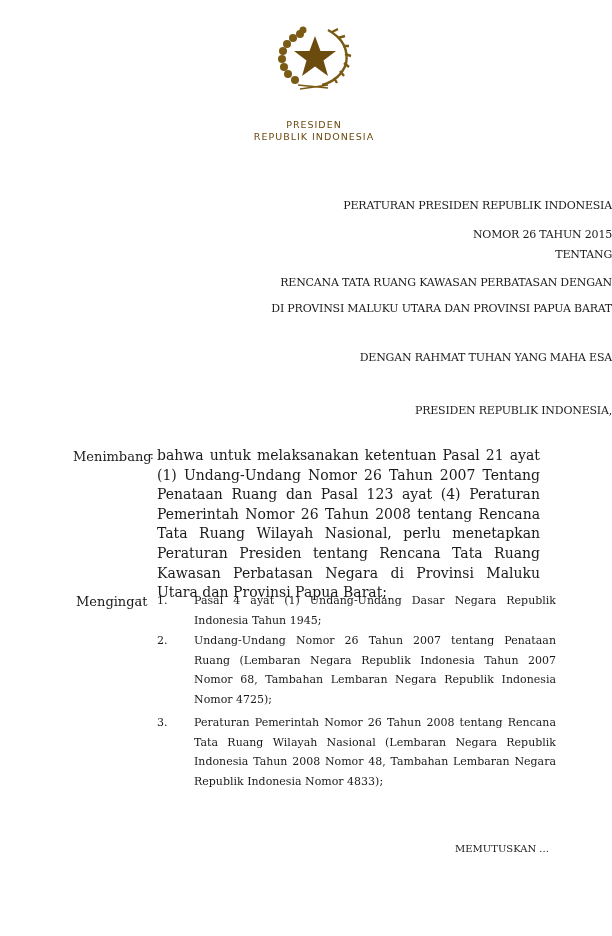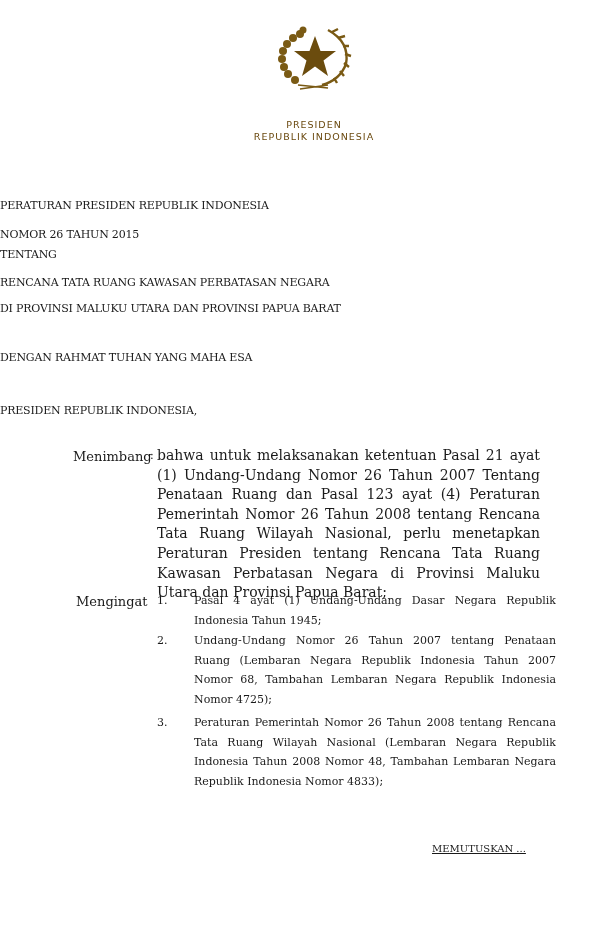--- a/index.html
+++ b/index.html
@@ -4,29 +4,29 @@
 <style>
   html, body { margin: 0; padding: 0; background: #ffffff; }
   body { width: 612px; height: 936px; position: relative; overflow: hidden;
          font-family: "DejaVu Serif", "Liberation Serif", serif; color: #1a1a1a; }
   .emblem { position: absolute; left: 270px; top: 22px; width: 90px; height: 70px; }
   .emblem-label { position: absolute; left: 0; width: 612px; text-align: center;
                   font-family: "DejaVu Sans", "Liberation Sans", sans-serif;
                   font-size: 9.5px; letter-spacing: 1px; color: #6b4a10; }
   .lbl1 { top: 119px; left: 8px; }
   .lbl2 { top: 131px; left: 8px; }
-  .center-line { position: absolute; left: 0; width: 612px; text-align: left;
+  .center-line { position: absolute; left: 0; width: 612px; text-align: right;
                  font-size: 11px; letter-spacing: -0.2px; }
   .para { position: absolute; font-size: 14px; line-height: 19.6px; text-align: justify; }
   .label { position: absolute; font-size: 13px; }
   .colon { position: absolute; font-size: 11px; }
   .num { position: absolute; font-size: 11px; }
   .item-text { position: absolute; left: 178px; width: 362px; font-size: 11px;
                line-height: 19.6px; text-align: justify; text-align-last: left; margin-left: 16px; }
-  .footer-next { position: absolute; left: 432px; top: 843px; font-size: 10px; text-decoration: underline; }
+  .footer-next { position: absolute; left: 455px; top: 843px; font-size: 10px; }
 </style>
 </head>
 <body>
 
 <div>
 
   <svg class="emblem" viewBox="0 0 90 70">
 
     <g fill="#7a5a14">
       <circle cx="30" cy="12" r="4"></circle>
@@ -48,21 +48,21 @@
 
     <polygon fill="#6b4c0e" points="45,14 50.5,29 66,29 53.5,38.5 58,54 45,44.5 32,54 36.5,38.5 24,29 39.5,29"></polygon>
   </svg>
 
   <div class="emblem-label lbl1">PRESIDEN</div>
   <div class="emblem-label lbl2">REPUBLIK INDONESIA</div>
 
   <div class="center-line" style="top:199px">PERATURAN PRESIDEN REPUBLIK INDONESIA</div>
   <div class="center-line" style="top:228px">NOMOR 26 TAHUN 2015</div>
   <div class="center-line" style="top:248px">TENTANG</div>
-  <div class="center-line" style="top:276px">RENCANA TATA RUANG KAWASAN PERBATASAN NEGARA</div>
+  <div class="center-line" style="top:276px">RENCANA TATA RUANG KAWASAN PERBATASAN DENGAN</div>
   <div class="center-line" style="top:302px">DI PROVINSI MALUKU UTARA DAN PROVINSI PAPUA BARAT</div>
 
   <div class="center-line" style="top:351px">DENGAN RAHMAT TUHAN YANG MAHA ESA</div>
   <div class="center-line" style="top:404px">PRESIDEN REPUBLIK INDONESIA,</div>
 
   <div class="label" style="left:73px; top:449px">Menimbang</div>
   <div class="colon" style="left:150px; top:449px">:</div>
   <div class="para" style="left:157px; top:446px; width:383px; text-align-last:left;">bahwa untuk melaksanakan ketentuan Pasal 21 ayat (1) Undang-Undang Nomor 26 Tahun 2007 Tentang Penataan Ruang dan Pasal 123 ayat (4) Peraturan Pemerintah Nomor 26 Tahun 2008 tentang Rencana Tata Ruang Wilayah Nasional, perlu menetapkan Peraturan Presiden tentang Rencana Tata Ruang Kawasan Perbatasan Negara di Provinsi Maluku Utara dan Provinsi Papua Barat;</div>
 
   <div class="label" style="left:76px; top:594px">Mengingat</div>

